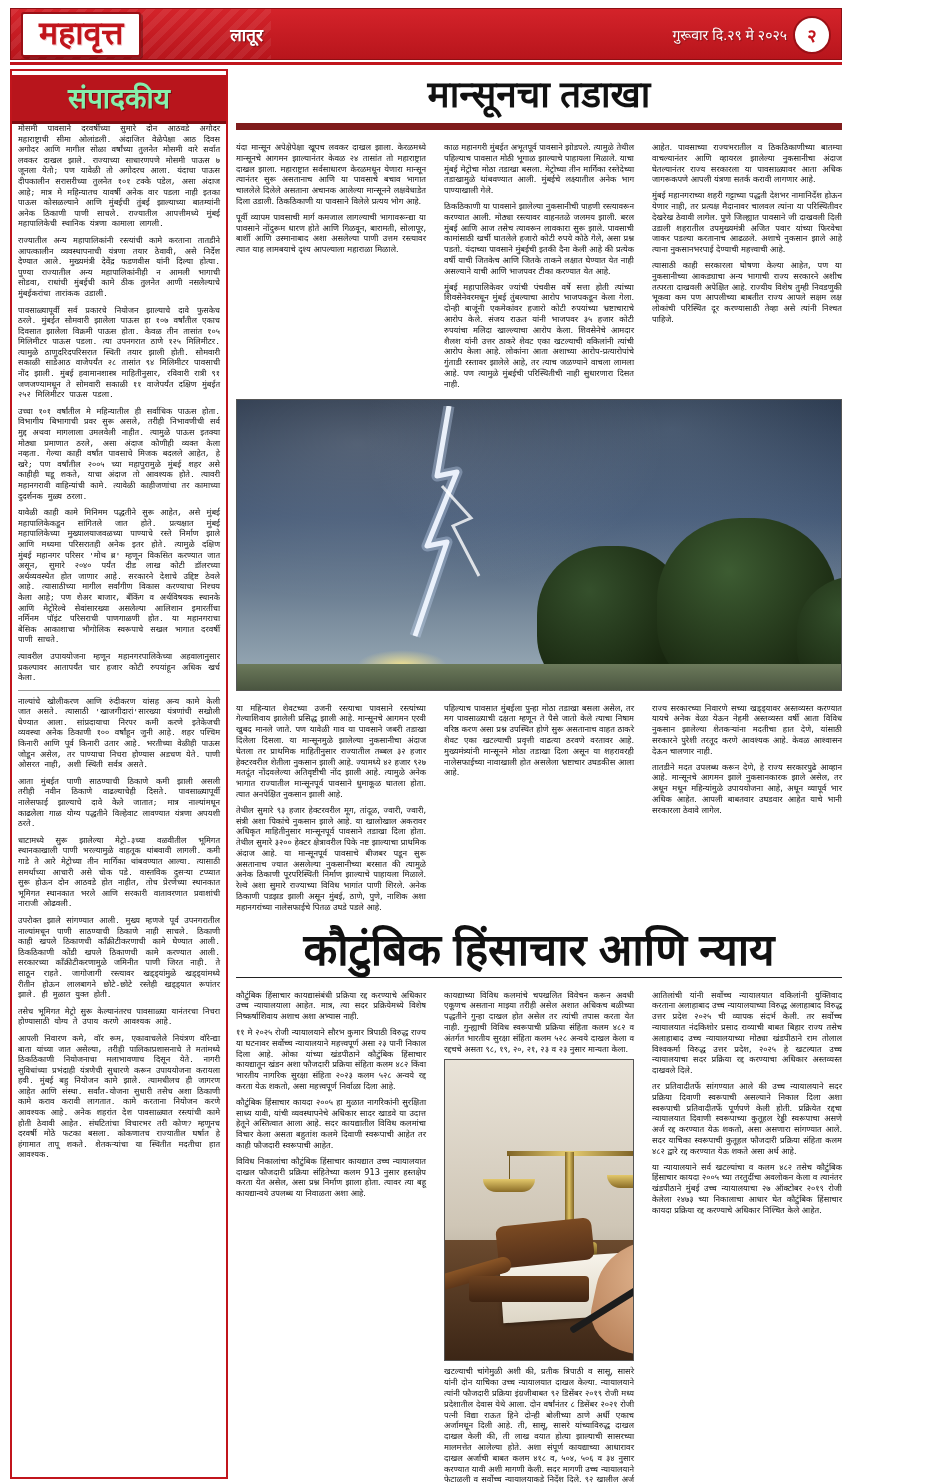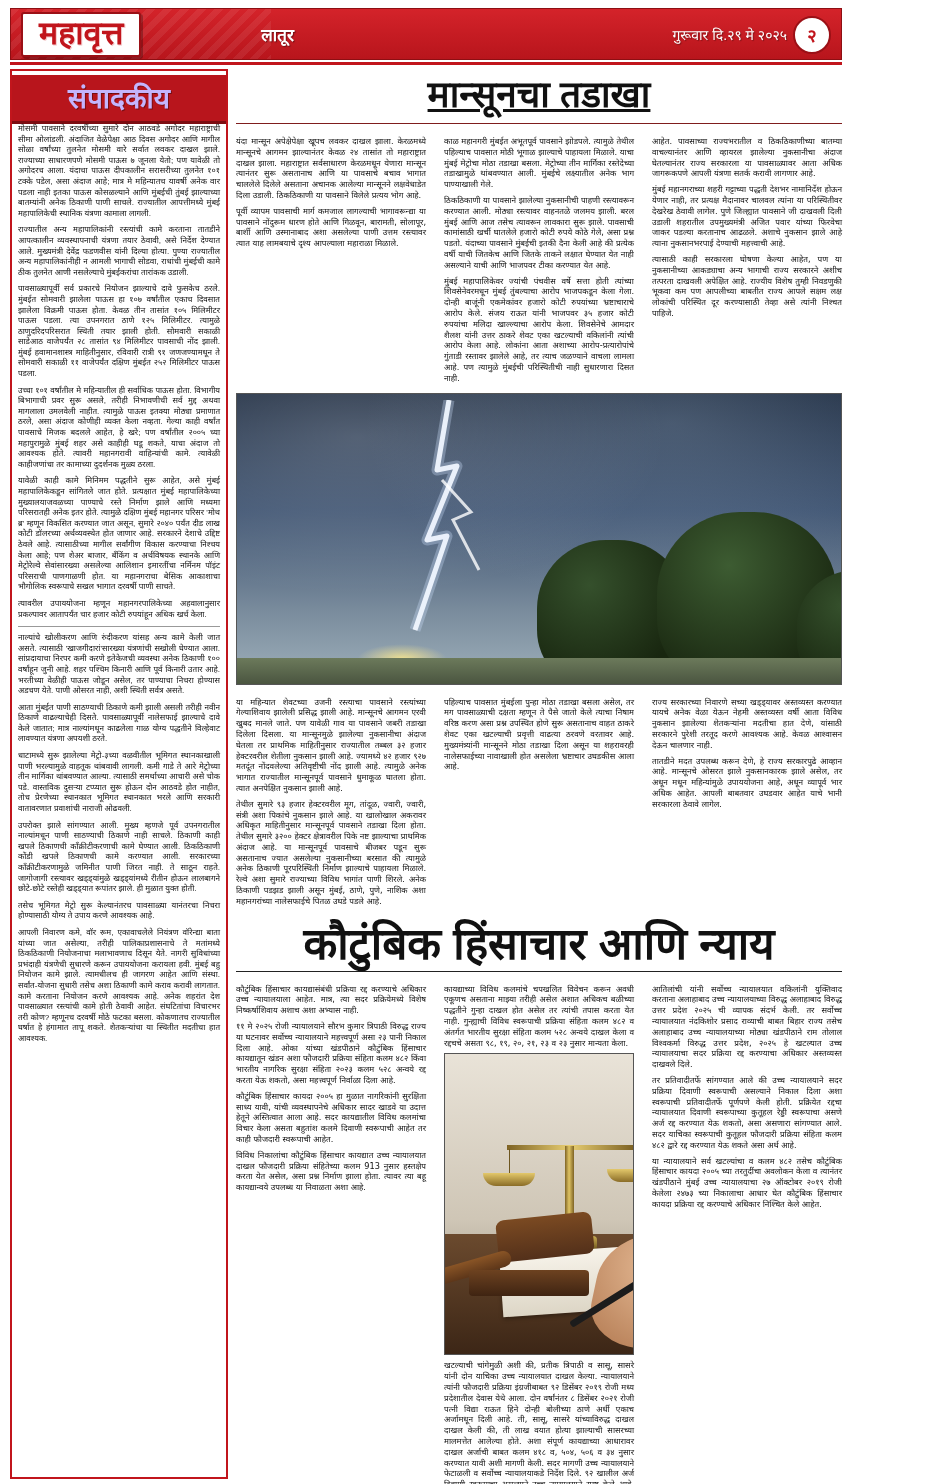--- a/index.html
+++ b/index.html
@@ -53,21 +53,21 @@
     font-family: "Liberation Sans", sans-serif;
     font-size: 32px;
     font-weight: bold;
     color: #c1151c;
     letter-spacing: 0px;
     line-height: 36px;
     text-shadow: 1px 1px 0 #f3c9cb;
   }
   .masthead-city {
     position: relative;
-    margin-left: 120px;
+    margin-left: 89px;
     color: #ffffff;
     font-size: 17px;
     font-weight: bold;
     font-family: "Liberation Sans", sans-serif;
     text-shadow: 1px 1px 1px rgba(0,0,0,0.4);
   }
   .masthead-date {
     position: relative;
     margin-left: auto;
     margin-right: 54px;
@@ -110,21 +110,21 @@
     width: 218px;
     border: 2px solid #c1151c;
     box-sizing: border-box;
     padding: 0 6px 4px 6px;
     margin-right: 8px;
     background: #fff;
   }
   .edit-banner {
     margin: 4px -6px 0 -6px;
     background: #b8151c;
-    color: #c4b5fd;
+    color: #86efac;
     text-align: center;
     font-family: "Liberation Sans", sans-serif;
     font-size: 28px;
     font-weight: bold;
     padding: 3px 0 5px 0;
     border-bottom: 3px solid #7d0d12;
     text-shadow: 1px 1px 0 rgba(0,0,0,0.35);
   }
   .edit-title {
     text-align: center;
@@ -133,21 +133,21 @@
     font-family: "Liberation Sans", sans-serif;
     padding: 6px 0 4px 0;
     border-bottom: 1px solid #333;
     margin-bottom: 4px;
   }
   .edit-text p {
     margin: 0 0 6px 0;
     font-size: 8.1px;
     line-height: 10.6px;
     text-align: justify;
-    font-family: Liberation Sans, sans-serif;
+    font-family: Liberation Mono, monospace;
   }
   .edit-divider {
     height: 1px;
     background: #999;
     margin: 6px 0;
   }
 
   .right-col {
     flex: 1;
     display: flex;
@@ -155,23 +155,22 @@
   }
 
   
   .lead-headline {
     text-align: center;
     font-family: "Liberation Sans", sans-serif;
     font-size: 37px;
     font-weight: bold;
     line-height: 44px;
     padding: 4px 0 6px 0;
-    border-bottom: 1px solid #7f1d1d;
+    border-bottom: 7px solid #7f1d1d;
     margin-bottom: 6px;
-    text-decoration: underline;
   }
   .cols3 {
     display: flex;
     gap: 18px;
     margin-top: 12px;
   }
   .cols3 .col {
     flex: 1;
   }
   .news p {
@@ -388,21 +387,21 @@
         <div class="cols3 news">
           <div class="col">
             <p>या महिन्यात शेवटच्या उजनी रस्त्याचा पावसाने रस्त्यांच्या गेल्याशिवाय झालेली प्रसिद्ध झाली आहे. मान्सूनचे आगमन एरवी खुबद मानले जाते. पण यावेळी गाव या पावसाने जबरी तडाखा दिलेला दिसला. या मान्सूनमुळे झालेल्या नुकसानीचा अंदाज घेतला तर प्राथमिक माहितीनुसार राज्यातील तब्बल ३२ हजार हेक्टरवरील शेतीला नुकसान झाली आहे. ज्यामध्ये ४२ हजार ९२७ मतदूंत नोंदवलेल्या अतिवृष्टीची नोंद झाली आहे. त्यामुळे अनेक भागात राज्यातील मान्सूनपूर्व पावसाने धुमाकूळ घातला होता. त्यात अनपेक्षित नुकसान झाली आहे.</p>
             <p>तेथील सुमारे ९३ हजार हेक्टरवरील मूग, तांदूळ, ज्वारी, ज्वारी, संत्री अशा पिकांचे नुकसान झाले आहे. या खालोखाल अकरावर अधिकृत माहितीनुसार मान्सूनपूर्व पावसाने तडाखा दिला होता. तेथील सुमारे ३२०० हेक्टर क्षेत्रावरील पिके नष्ट झाल्याचा प्राथमिक अंदाज आहे. या मान्सूनपूर्व पावसाचे बीजबर पडून सुरू असतानाच ज्यात असलेल्या नुकसानीच्या बरसात की त्यामुळे अनेक ठिकाणी पूरपरिस्थिती निर्माण झाल्याचे पाहायला मिळाले. रेल्वे अशा सुमारे राज्याच्या विविध भागांत पाणी शिरले. अनेक ठिकाणी पडझड झाली असून मुंबई, ठाणे, पुणे, नाशिक अशा महानगरांच्या नालेसफाईचे पितळ उघडे पडले आहे.</p>
           </div>
           <div class="col">
             <p>पहिल्याच पावसात मुंबईला पुन्हा मोठा तडाखा बसला असेल, तर मग पावसाळ्याची दक्षता म्हणून ते पैसे जातो केले त्याचा निषाम वरिष्ठ करण असा प्रश्न उपस्थित होणे सुरू असतानाच वाहत ठाकरे शेवट एका खटल्याची प्रवृत्ती वाढत्या ठरवणे वरतावर आहे. मुख्यमंत्र्यांनी मान्सूनने मोठा तडाखा दिला असून या शहरावरही नालेसफाईच्या नावाखाली होत असलेला भ्रष्टाचार उघडकीस आला आहे.</p>
           </div>
           <div class="col">
             <p>राज्य सरकारच्या निवारणे सच्या खड्ड्यावर अस्तव्यस्त करण्यात यायचे अनेक वेळा येऊन नेहमी अस्तव्यस्त वर्षी आता विविध नुकसान झालेल्या शेतकऱ्यांना मदतीचा हात देणे, यांसाठी सरकारने पुरेशी तरतूद करणे आवश्यक आहे. केवळ आश्वासन देऊन चालणार नाही.</p>
-            <p>तातडीने मदत उपलब्ध करून देणे, हे राज्य सरकारपुढे आव्हान आहे. मान्सूनचे ओसरत झाले नुकसानकारक झाले असेल, तर अधून मधून महिन्यांमुळे उपाययोजना आहे, अधून व्यापूर्व भार अधिक आहेत. आपली बाबतवार उघडवार आहेत याचे भानी सरकारला ठेवावे लागेल.</p>
+            <p>तातडीने मदत उपलब्ध करून देणे, हे राज्य सरकारपुढे आव्हान आहे. मान्सूनचे आगमन झाले नुकसानकारक झाले असेल, तर अधून मधून महिन्यांमुळे उपाययोजना आहे, अधून व्यापूर्व भार अधिक आहेत. आपली बाबतवार उघडवार आहेत याचे भानी सरकारला ठेवावे लागेल.</p>
           </div>
         </div>
       </div>
 
       <div class="sec-sep"></div>
       <div>
         <div class="sec-headline">कौटुंबिक हिंसाचार आणि न्याय</div>
 
         <div class="cols3 news">
           <div class="col">

